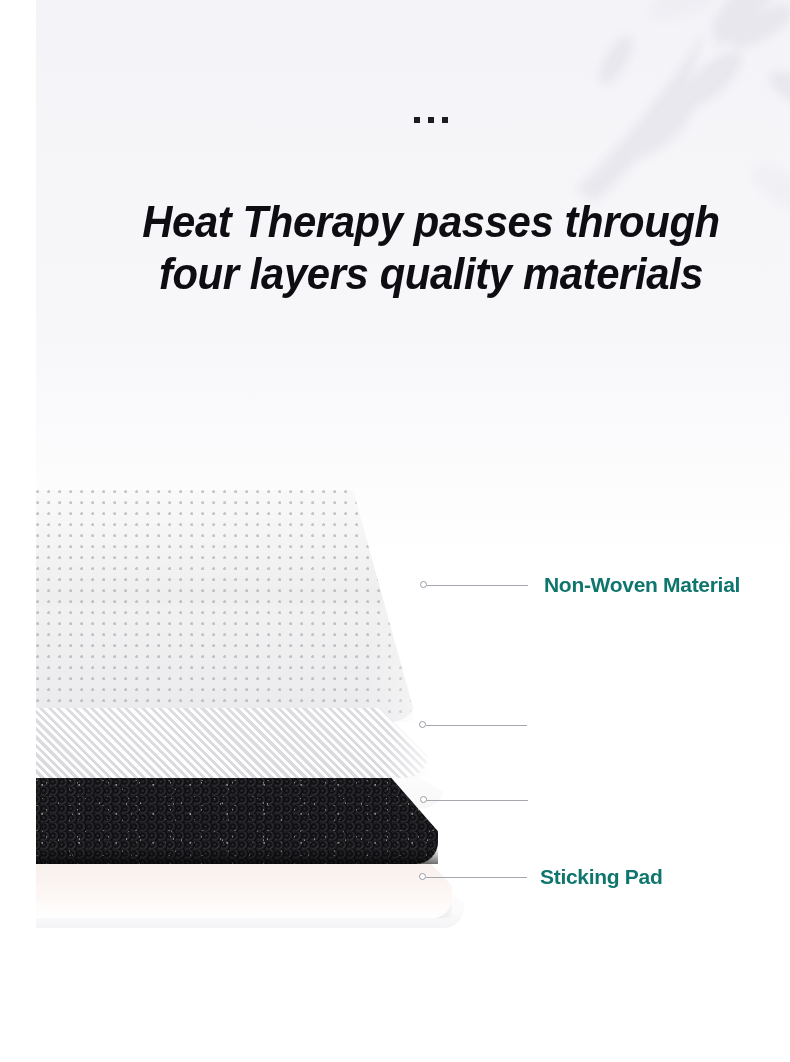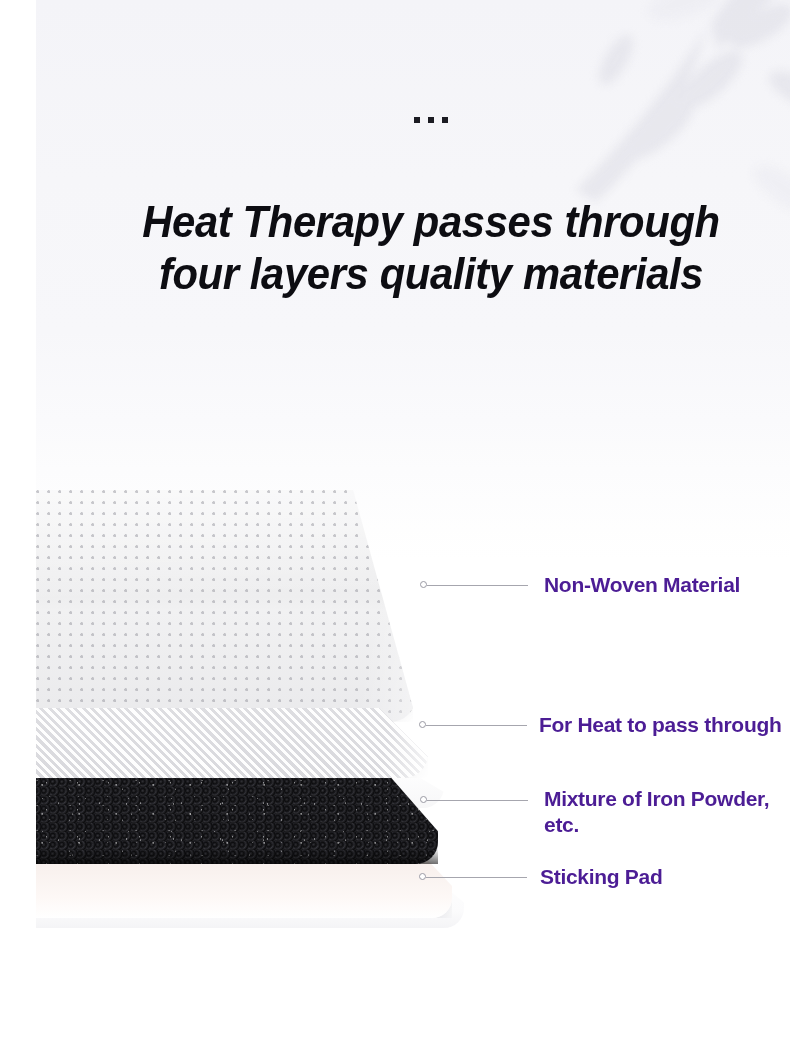--- a/index.html
+++ b/index.html
@@ -231,21 +231,21 @@
   }
   .leader {
     position: absolute;
     left: 7px;
     top: -0.5px;
     height: 1px;
     background: #a6a6ae;
   }
   .callout-label {
     position: absolute;
-    color: #4c1d95;
+    color: #0f766e;
     font-size: 21px;
     font-weight: bold;
     line-height: 26px;
     letter-spacing: -0.3px;
     white-space: pre-line;
   }
 </style>
 </head>
 <body>
 
@@ -293,28 +293,25 @@
   <div class="callout" style="left:384px; top:585px;">
     <span class="dot"></span>
     <span class="leader" style="width:101px;"></span>
   </div>
   <div class="callout-label" style="left:508px; top:572px;">Non-Woven Material</div>
 
   <div class="callout" style="left:383px; top:725px;">
     <span class="dot"></span>
     <span class="leader" style="width:101px;"></span>
   </div>
-  <div class="callout-label" style="left:503px; top:712px;">For Heat to pass through</div>
 
   <div class="callout" style="left:384px; top:800px;">
     <span class="dot"></span>
     <span class="leader" style="width:101px;"></span>
   </div>
-  <div class="callout-label" style="left:508px; top:786px;">Mixture of Iron Powder,
-etc.</div>
 
   <div class="callout" style="left:383px; top:877px;">
     <span class="dot"></span>
     <span class="leader" style="width:101px;"></span>
   </div>
   <div class="callout-label" style="left:504px; top:864px;">Sticking Pad</div>
 
 </div>
 
 </body></html>

